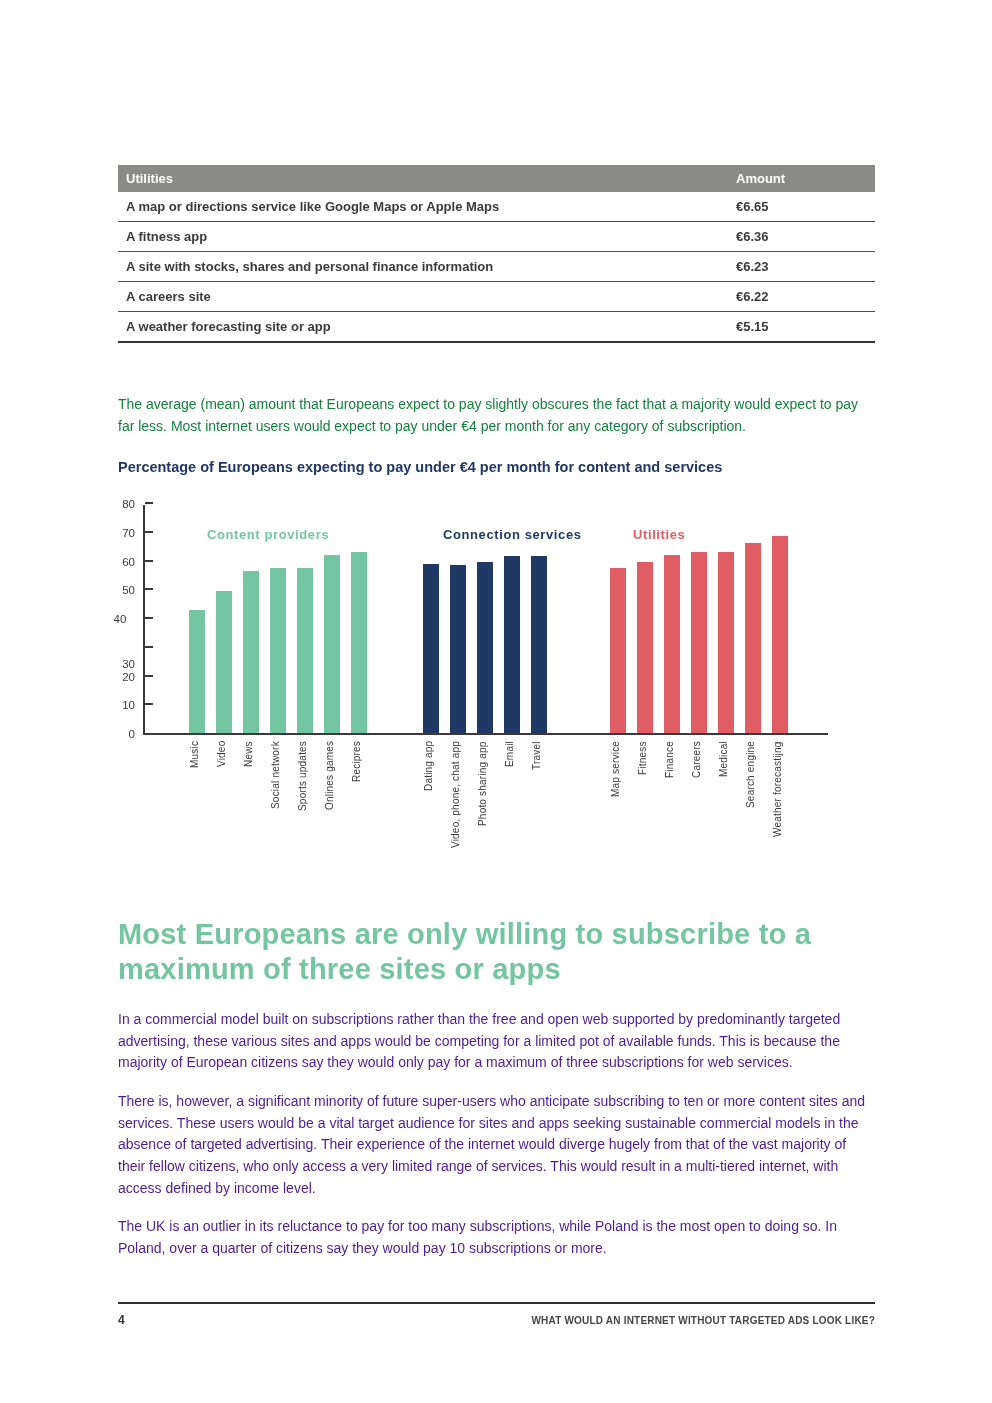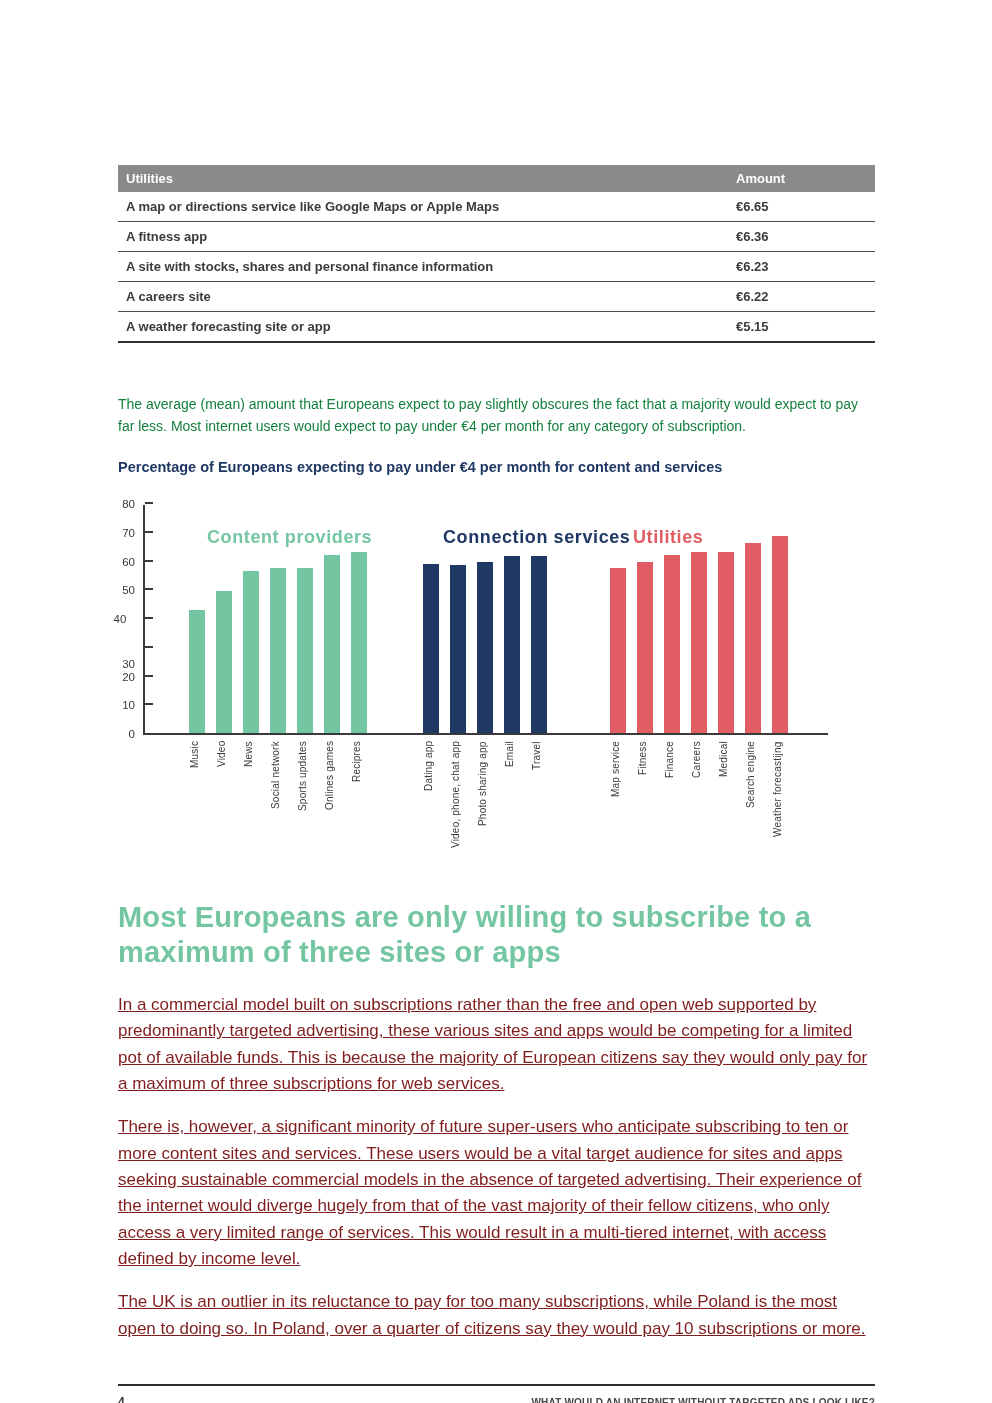--- a/index.html
+++ b/index.html
@@ -21,41 +21,41 @@
     font-size: 13px; font-weight: 600; color: #3b3b3b;
     border-bottom: 1px solid #4d4d4d; padding: 7px 0 7px 8px; height: 29px;
     background: #ffffff;
   }
   .utilities-table tr:last-child td { border-bottom: 2px solid #333333; }
 
   
   .intro { margin-top: 50px; font-size: 14px; line-height: 1.58; color: #15803d; }
   .chart-title { margin-top: 22px; font-size: 14.5px; font-weight: 700; color: #1f3864; }
   .section-heading {
-    margin-top: 21px; font-size: 29px; line-height: 1.2; font-weight: 700;
+    margin-top: 38px; font-size: 29px; line-height: 1.2; font-weight: 700;
     color: #74c6a3; letter-spacing: 0.2px; max-width: 740px;
   }
-  .body-para { font-size: 17px; line-height: 1.55; color: #7f1d1d; margin-top: 17px; text-decoration: underline; }
+  .body-para { font-size: 14px; line-height: 1.55; color: #4c1d95; margin-top: 17px; }
   .body-para.first { margin-top: 22px; }
 
   
   .chart { margin-top: 30px; position: relative; }
   .plot {
     margin-left: 25px; width: 685px; height: 230px; position: relative;
     border-left: 2px solid #3a3a3a; border-bottom: 2px solid #3a3a3a;
   }
   .bars { position: absolute; left: 0; bottom: 0; width: 100%; display: flex; align-items: flex-end; }
   .bar-group { display: flex; align-items: flex-end; column-gap: 11px; }
   .bar { width: 16px; }
   .ytick { position: absolute; left: 0; width: 8px; height: 2px; background: #3a3a3a; }
   .ytick-label {
     position: absolute; left: -40px; width: 30px; text-align: right;
     font-size: 11.5px; color: #3a3a3a;
   }
-  .group-label { position: absolute; top: 22px; font-size: 18px; font-weight: 700; letter-spacing: 0.6px; }
+  .group-label { position: absolute; top: 22px; font-size: 13px; font-weight: 700; letter-spacing: 0.6px; }
   .xlabels { margin-left: 25px; width: 685px; display: flex; }
   .label-group { display: flex; column-gap: 11px; }
   .xlabel {
     width: 16px; height: 138px; margin-top: 6px;
     writing-mode: vertical-rl; transform: rotate(180deg); text-align: right;
     font-size: 10px; line-height: 16px; white-space: nowrap; color: #3a3a3a;
     letter-spacing: 0.2px;
   }
 
   

